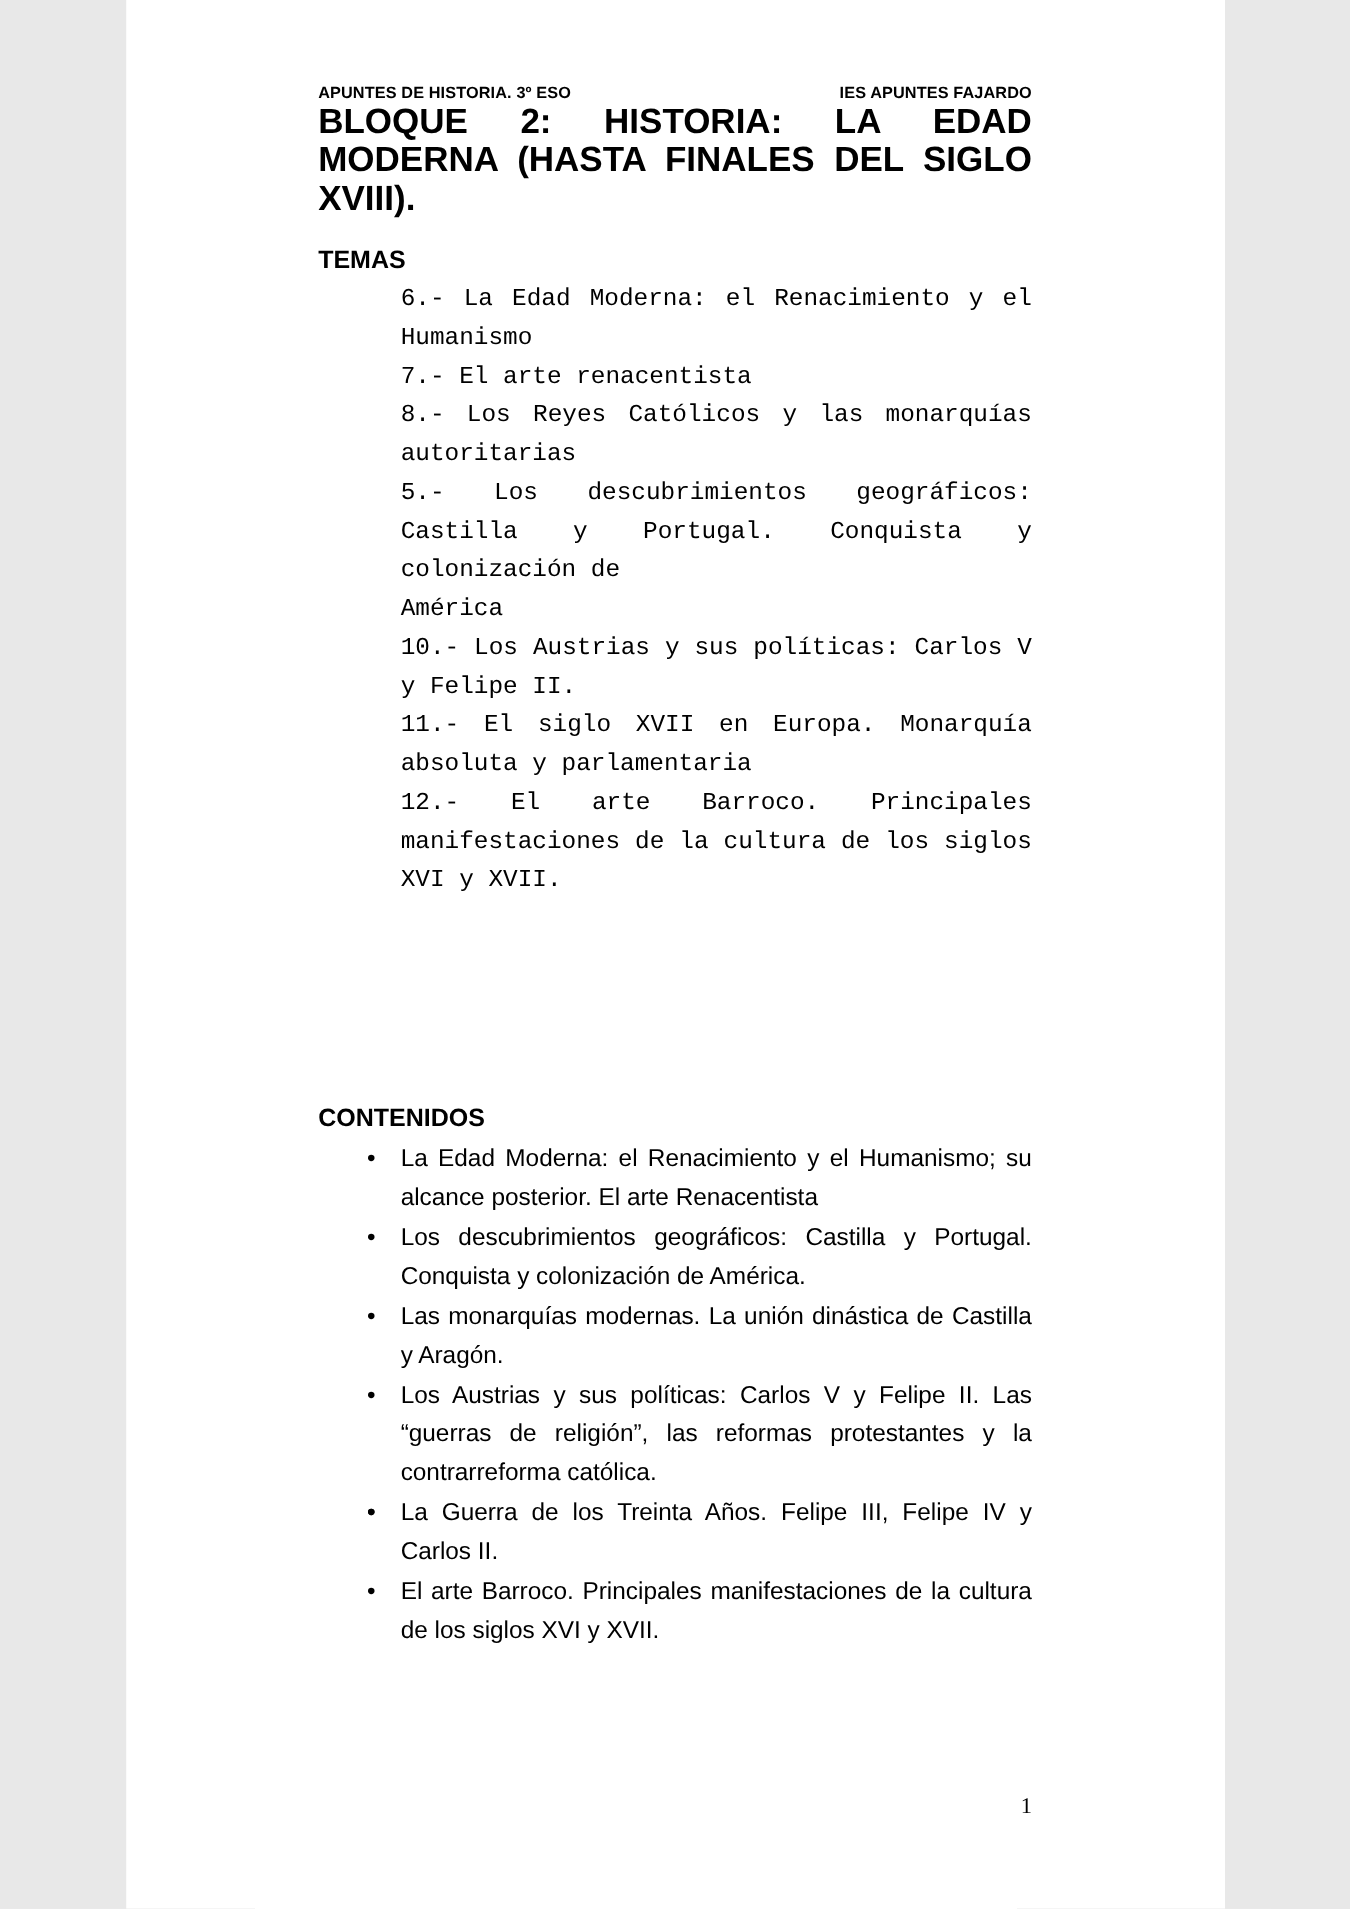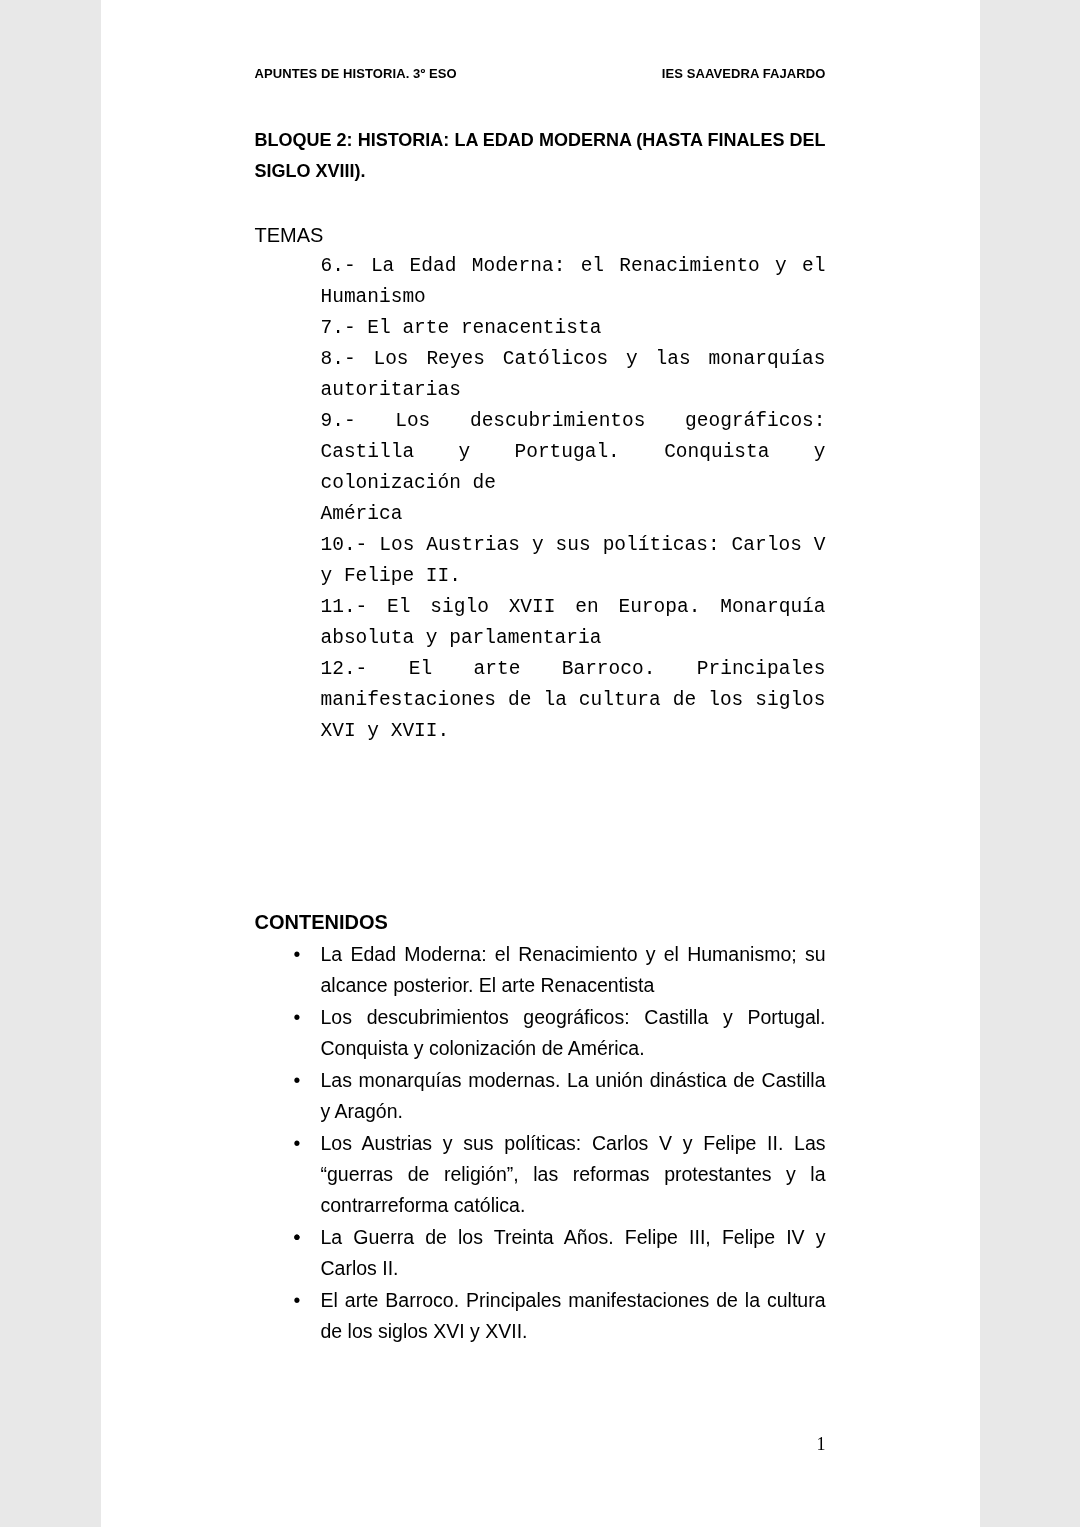--- a/index.html
+++ b/index.html
@@ -15,32 +15,31 @@
     padding: 66px 154px 0 154px;
   }
   .header {
     display: flex;
     justify-content: space-between;
     font-size: 13px;
     font-weight: bold;
     letter-spacing: 0.1px;
   }
   .doc-title {
-    margin-top: 44px;
-    font-size: 18px;
+    font-size: 28px;
     font-weight: bold;
     line-height: 31px;
     text-align: justify;
   }
   .section-heading {
     font-size: 20px;
     line-height: 30px;
     margin-top: 40px;
   }
-  .section-heading.plain { font-weight: normal; margin-top: 33px; }
+  .section-heading.plain { font-weight: bold; margin-top: 19px; }
   .section-heading.bold  { font-weight: bold; }
   .temas-list {
     margin-left: 66px;
     margin-top: 1px;
     font-family: Liberation Mono, monospace;
   }
   .tema-item {
     font-size: 19.5px;
     line-height: 31px;
     text-align: justify;
@@ -76,32 +75,32 @@
     font-size: 18px;
   }
 </style>
 </head>
 <body>
 
 <div class="page">
 
   <div class="header">
     <span>APUNTES DE HISTORIA. 3º ESO</span>
-    <span>IES SAAVEDRA FAJARDO</span>
+    <span>IES APUNTES FAJARDO</span>
   </div>
 
   <h1 class="doc-title">BLOQUE 2: HISTORIA: LA EDAD MODERNA (HASTA FINALES DEL SIGLO XVIII).</h1>
 
   <div class="temas-section">
     <div class="section-heading plain">TEMAS</div>
     <div class="temas-list">
       <p class="tema-item">6.- La Edad Moderna: el Renacimiento y el Humanismo</p>
       <p class="tema-item">7.- El arte renacentista</p>
       <p class="tema-item">8.- Los Reyes Católicos y las monarquías autoritarias</p>
-      <p class="tema-item">9.- Los descubrimientos geográficos: Castilla y Portugal. Conquista y colonización de</p>
+      <p class="tema-item">5.- Los descubrimientos geográficos: Castilla y Portugal. Conquista y colonización de</p>
       <p class="tema-item">América</p>
       <p class="tema-item">10.- Los Austrias y sus políticas: Carlos V y Felipe II.</p>
       <p class="tema-item">11.- El siglo XVII en Europa. Monarquía absoluta y parlamentaria</p>
       <p class="tema-item">12.- El arte Barroco. Principales manifestaciones de la cultura de los siglos XVI y XVII.</p>
     </div>
   </div>
 
   <div class="contenidos-section">
     <div class="section-heading bold">CONTENIDOS</div>
     <ul class="contenidos-list">

